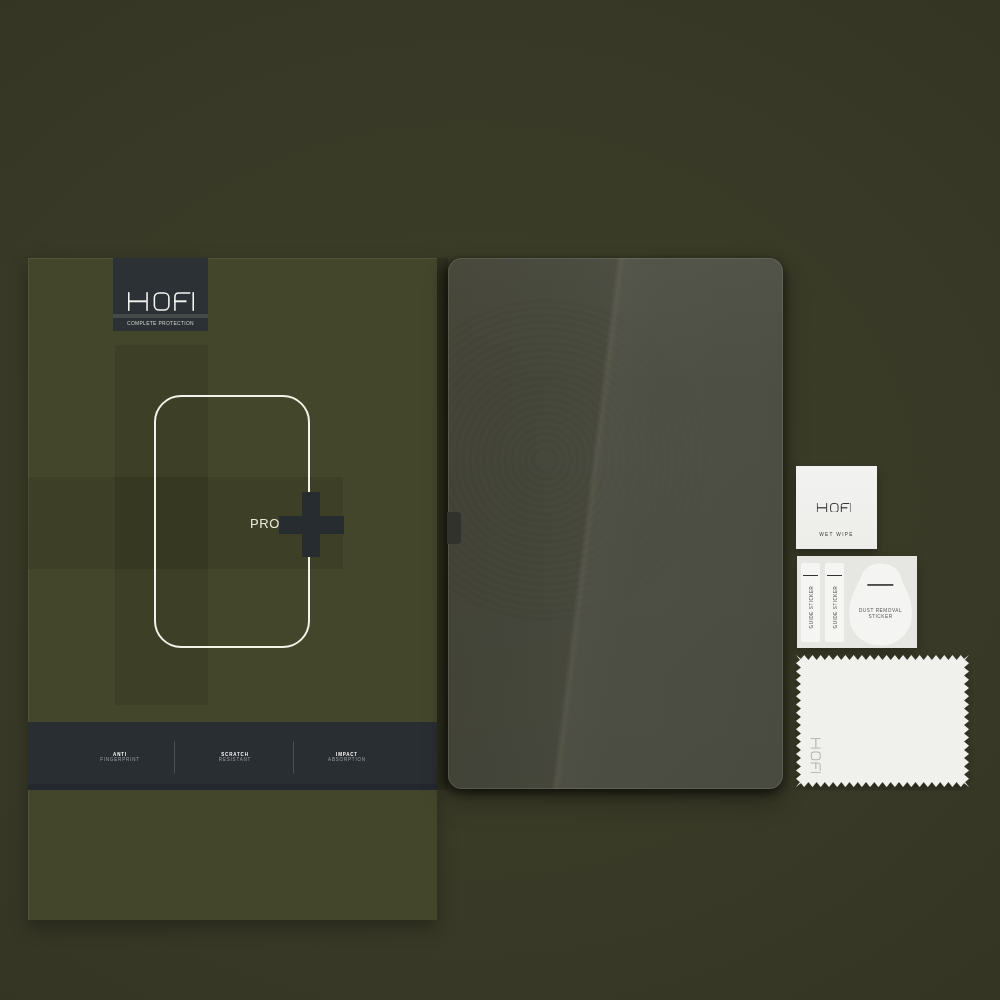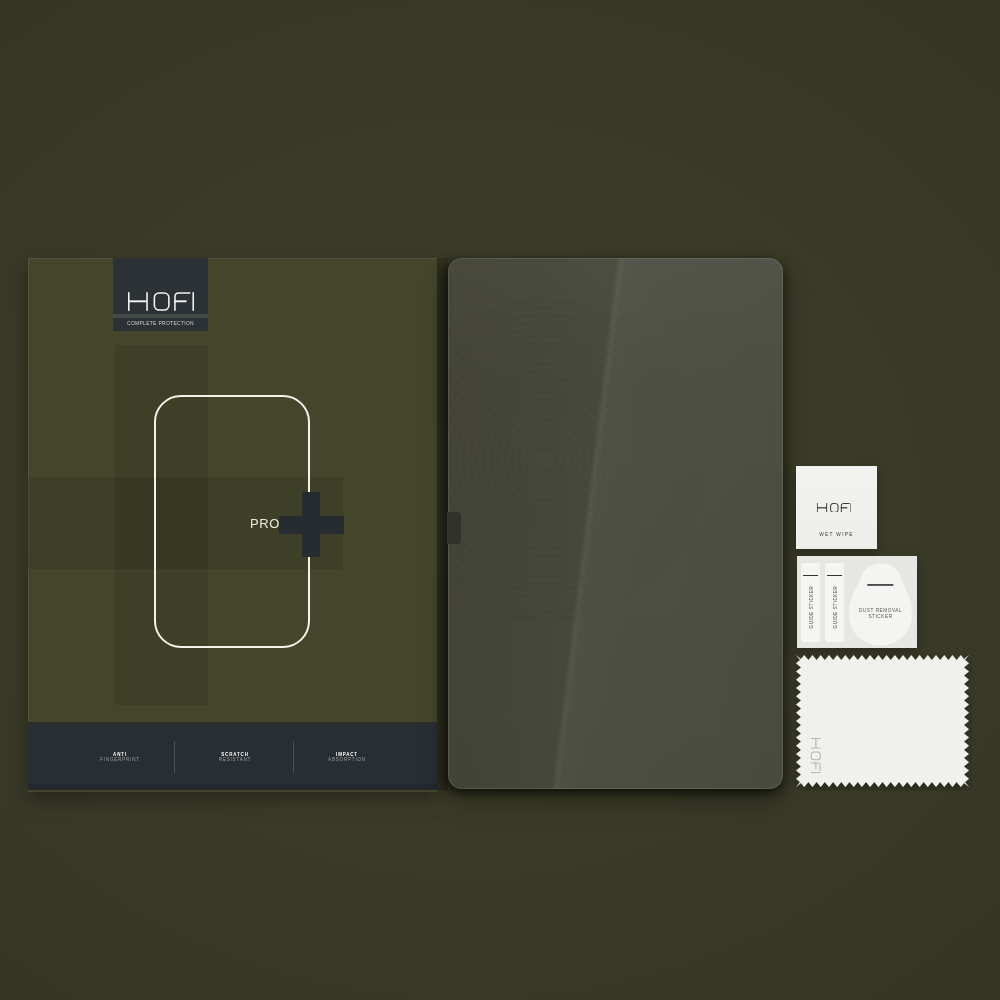--- a/index.html
+++ b/index.html
@@ -5,21 +5,21 @@
   html,body{margin:0;padding:0;}
   *{-webkit-font-smoothing:antialiased;}
   body{width:1000px;height:1000px;overflow:hidden;font-family:"Liberation Sans",sans-serif;}
   #page{position:absolute;left:0;top:0;width:1000px;height:1000px;
     background:
       radial-gradient(ellipse 850px 720px at 47% 50%, #3d3e29 0%, #3a3b27 45%, #363725 75%, #333422 100%);
   }
   .abs{position:absolute;}
 
   
-  #box{left:28px;top:258px;width:409px;height:534px;background:#44462c;overflow:hidden;
+  #box{left:28px;top:258px;width:409px;height:662px;background:#44462c;overflow:hidden;
        box-shadow:0 8px 18px rgba(0,0,0,0.30), inset 1px 1px 0 rgba(255,255,255,0.07);}
   #box .vstripe{left:87px;top:87px;width:93px;height:360px;background:rgba(5,8,0,0.115);}
   #box .hband{left:0;top:219px;width:315px;height:92px;background:rgba(5,8,0,0.115);}
   #tabletOutline{left:126px;top:137px;width:152px;height:249px;border:2px solid #f2f2e8;border-radius:27px;}
   #proTxt{left:222px;top:257.5px;font-size:13px;letter-spacing:0.6px;color:#e9e9dc;}
   .plusV{left:274px;top:233.5px;width:18px;height:65px;background:#272c30;}
   .plusH{left:251px;top:257.5px;width:64.5px;height:18px;background:#272c30;}
   #label{left:85px;top:0;width:95px;height:72.5px;background:#2b3135;}
   #label .lg{position:absolute;left:14.7px;top:33.5px;}
   #label .divline{position:absolute;left:0;top:55.5px;width:95px;height:4.5px;background:#454b49;}

